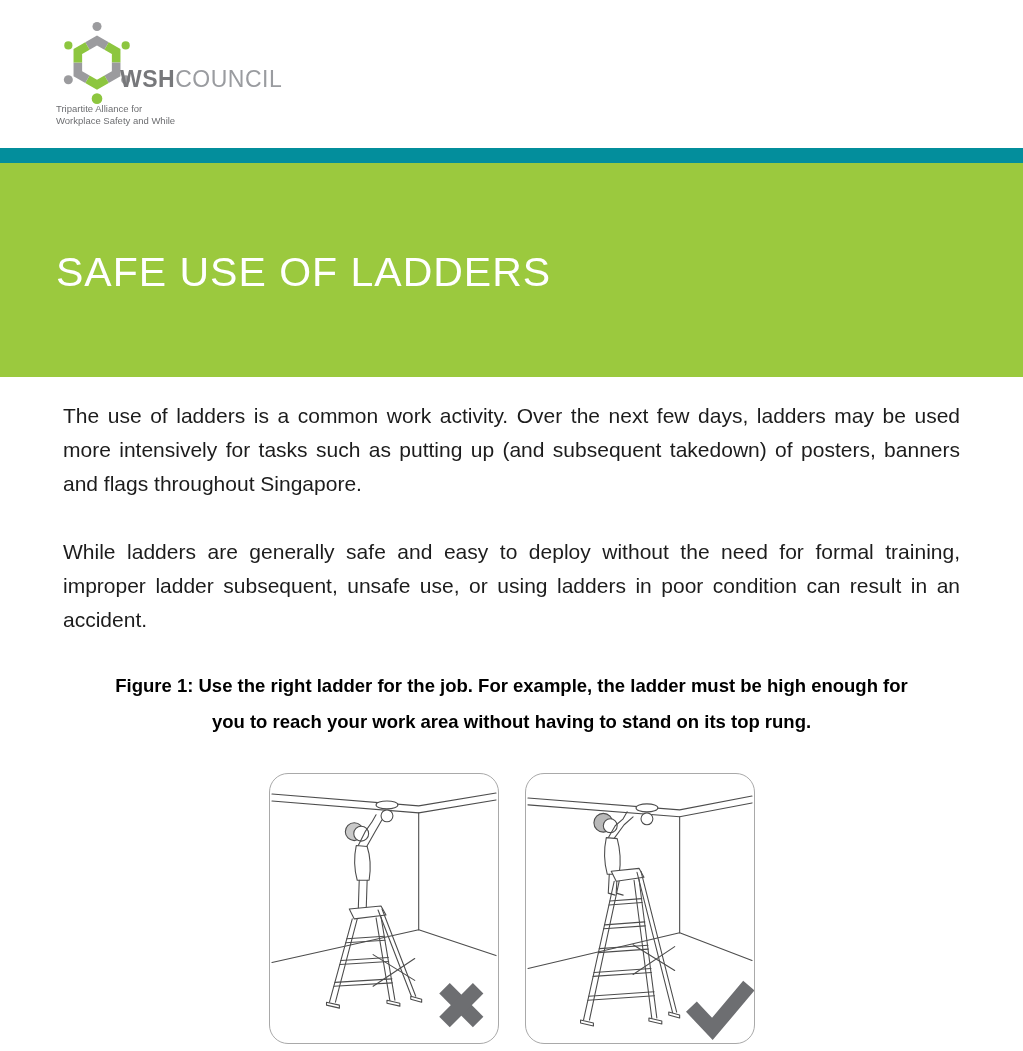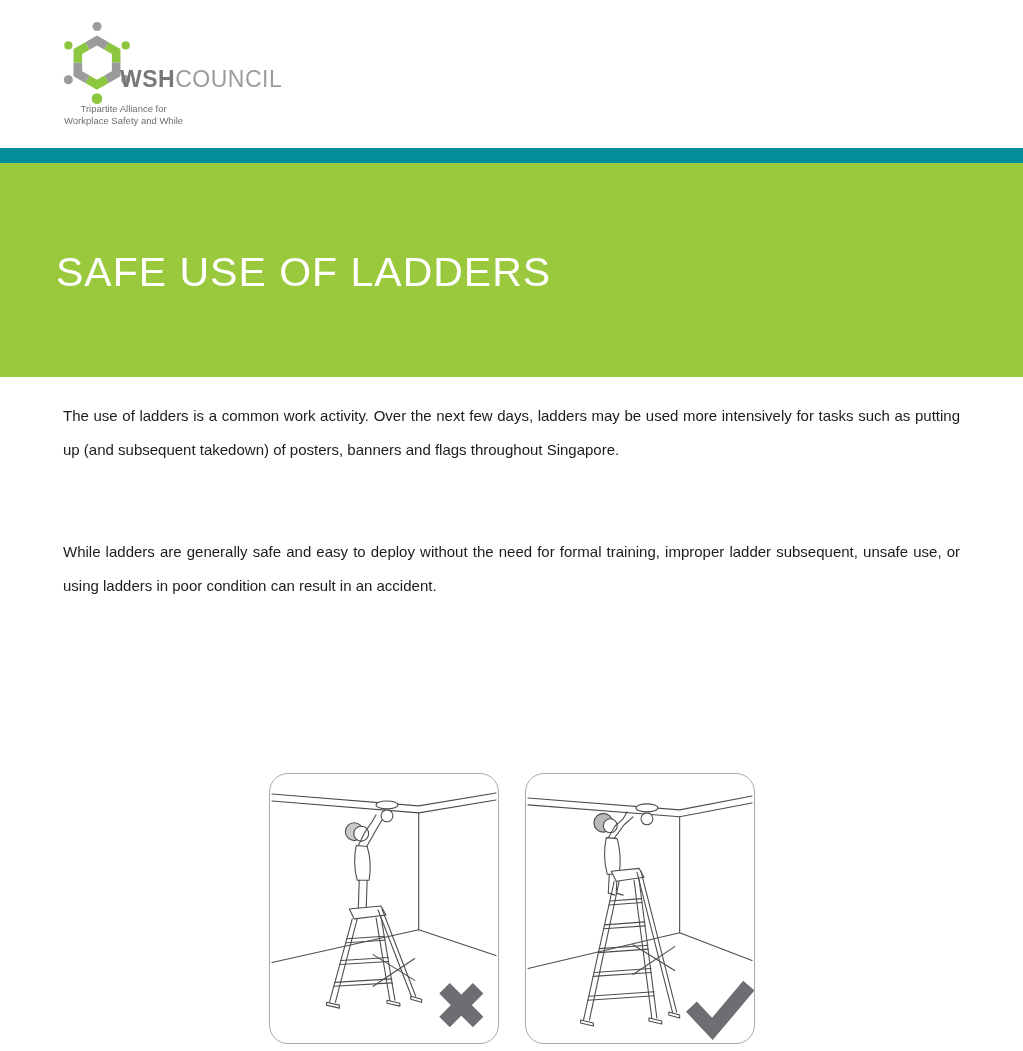--- a/index.html
+++ b/index.html
@@ -9,34 +9,34 @@
     position:relative; width:1023px; height:1051px; margin:16px auto;
     background:#ffffff; overflow:hidden;
   }
 
   
   .logo-block { position:absolute; left:56px; top:4px; width:360px; height:120px; }
   .logo-hex { position:absolute; left:0; top:0; width:82px; height:86px; }
   .brand-text { position:absolute; left:64px; top:46px; font-size:23px; letter-spacing:.5px; white-space:nowrap; }
   .brand-text .bold { font-weight:bold; color:#77787b; }
   .brand-text .light { font-weight:normal; color:#9a9ca0; }
-  .tagline { position:absolute; left:8px; top:83px; font-size:9.5px; line-height:11.5px; color:#6d6e71;text-align:center; }
+  .tagline { position:absolute; left:0; top:83px; font-size:9.5px; line-height:11.5px; color:#6d6e71; }
 
   
   .teal-bar { position:absolute; left:0; top:132px; width:100%; height:15px; background:#038e9c; }
   .banner { position:absolute; left:0; top:147px; width:100%; height:214px; background:#9bc93e; }
   .banner h1 {
     position:absolute; left:56px; top:86px;
     font-size:41px; font-weight:normal; color:#ffffff; letter-spacing:1px;
   }
 
   
   .para {
     position:absolute; left:63px; right:63px;
-    font-size:15px; line-height:34px; color:#1c1c1c;
+    font-size:21px; line-height:34px; color:#1c1c1c;
     text-align:justify;
   }
   .para-1 { top:383px; }
   .para-2 { top:519px; }
 
   .caption {
     position:absolute; left:0; top:652px; width:100%;
     text-align:center;
   }
   .caption p {
@@ -91,20 +91,23 @@
 
   <div class="teal-bar"></div>
 
   <div class="banner">
     <h1>SAFE USE OF LADDERS</h1>
   </div>
 
   <p class="para para-1">The use of ladders is a common work activity. Over the next few days, ladders may be used more intensively for tasks such as putting up (and subsequent takedown) of posters, banners and flags throughout Singapore.</p>
   <p class="para para-2">While ladders are generally safe and easy to deploy without the need for formal training, improper ladder subsequent, unsafe use, or using ladders in poor condition can result in an accident.</p>
 
+  <div class="caption">
+    <p>Figure 1: Use the right ladder for the job. For example, the ladder must be high enough for you to reach your work area without having to stand on its top rung.</p>
+  </div>
 
   <div class="figure-row">
 
     <div class="panel">
       <svg viewBox="0 0 230 271">
 
         <path class="ill" d="M2,20 L150,32 L228,19"></path>
         <path class="ill" d="M2,27 L150,39 L228,26"></path>
         <path class="ill" d="M150,39 L150,157"></path>
         <path class="ill" d="M2,190 L150,157 L228,183"></path>

